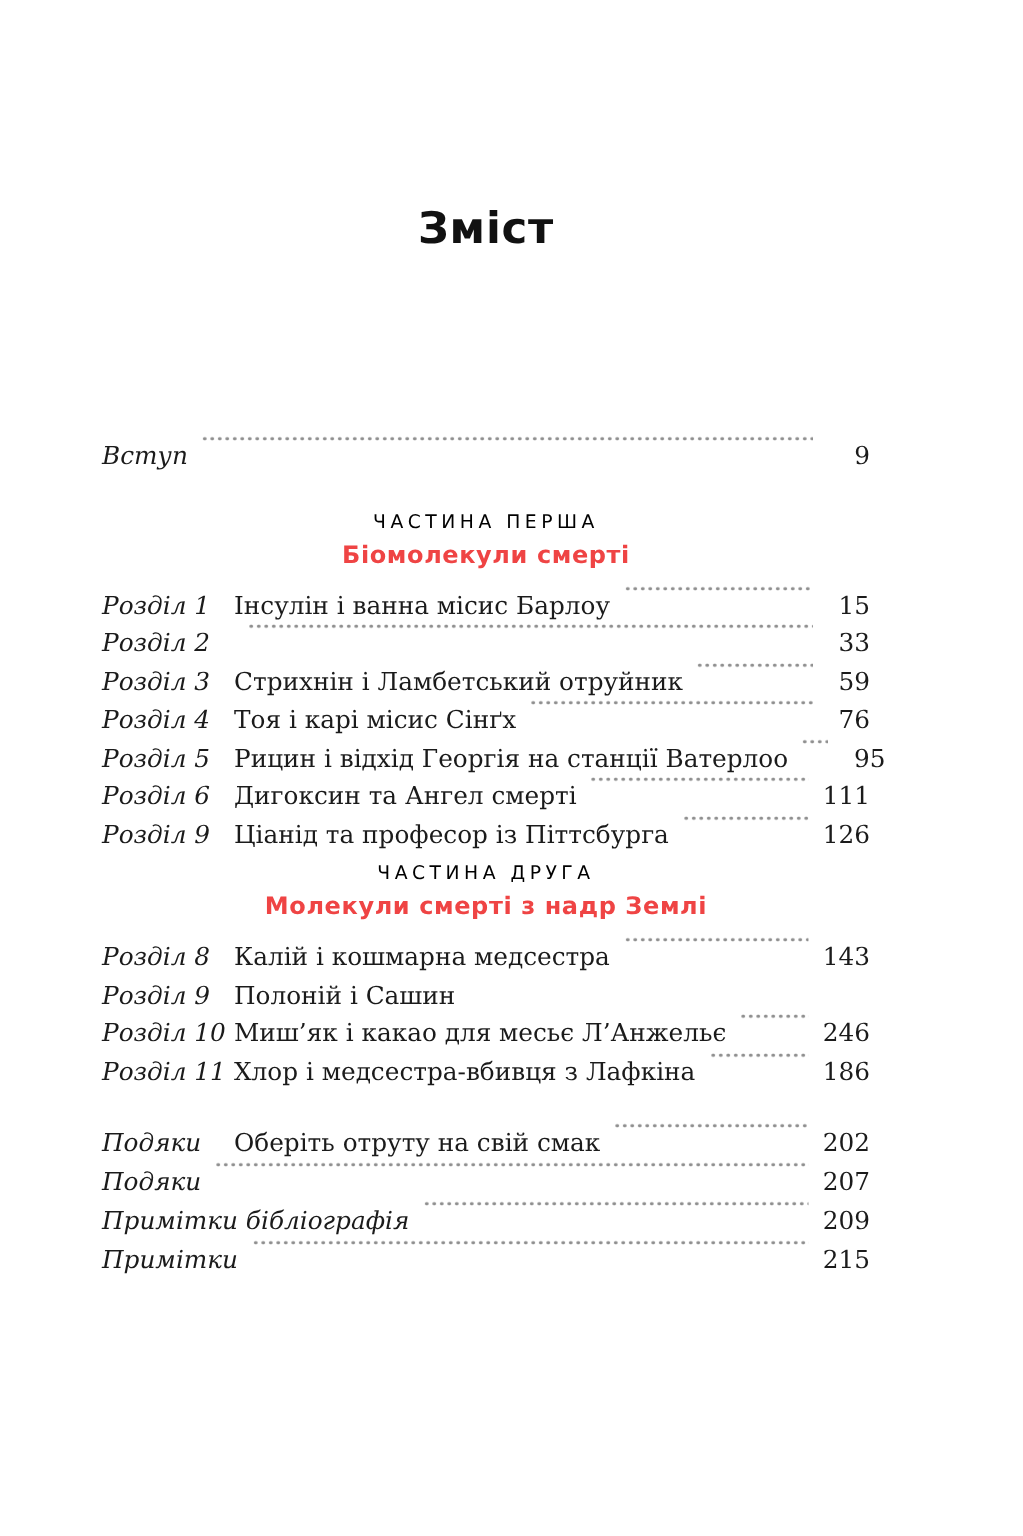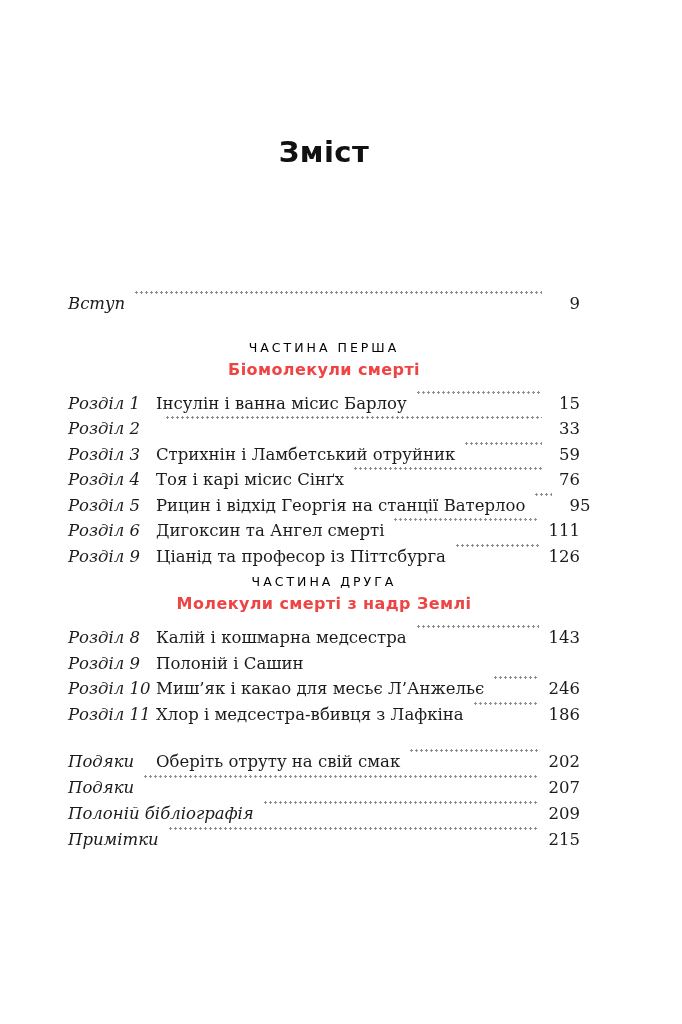--- a/index.html
+++ b/index.html
@@ -171,21 +171,21 @@
       <span class="title">Оберіть отруту на свій смак</span>
       <span class="leader"></span>
       <span class="page-num">202</span>
     </div>
     <div class="row">
       <span class="label-inline">Подяки</span>
       <span class="leader"></span>
       <span class="page-num">207</span>
     </div>
     <div class="row">
-      <span class="label-inline">Полоній бібліографія</span>
+      <span class="label-inline">Примітки бібліографія</span>
       <span class="leader"></span>
       <span class="page-num">209</span>
     </div>
     <div class="row">
       <span class="label-inline">Примітки</span>
       <span class="leader"></span>
       <span class="page-num">215</span>
     </div>
   </div>
 

